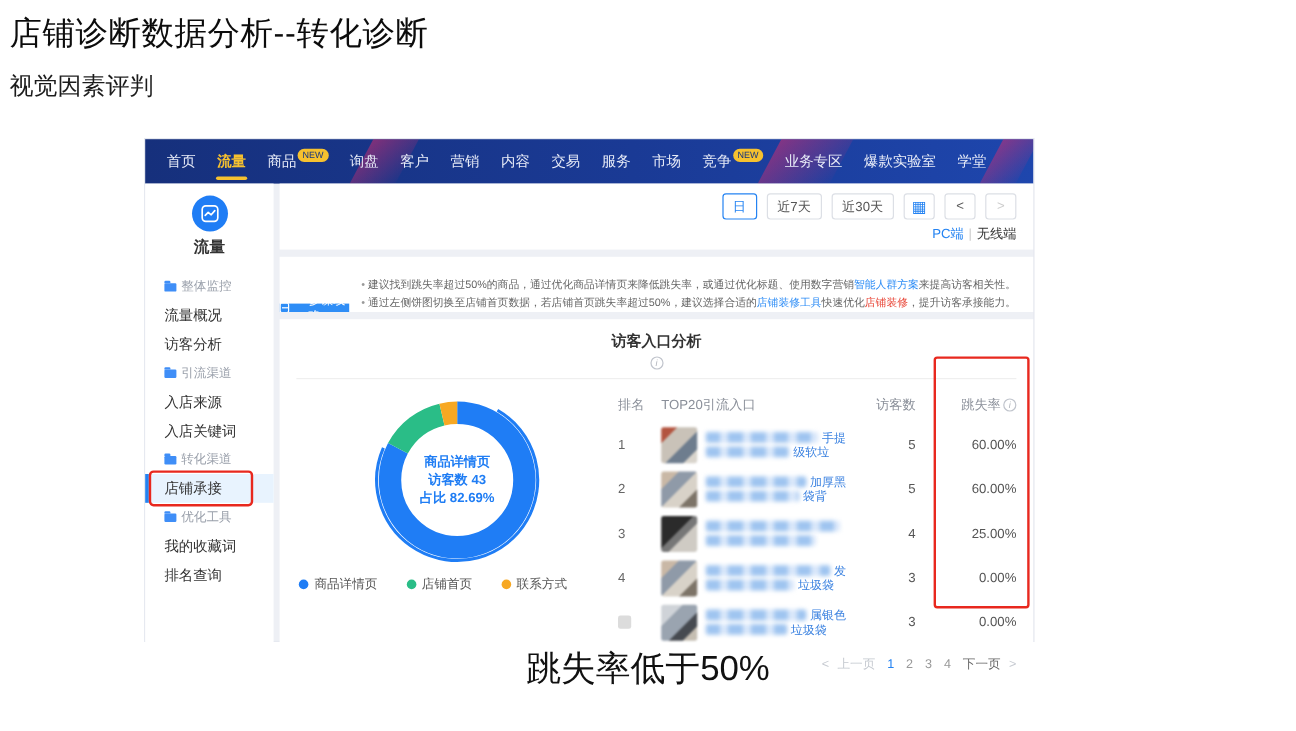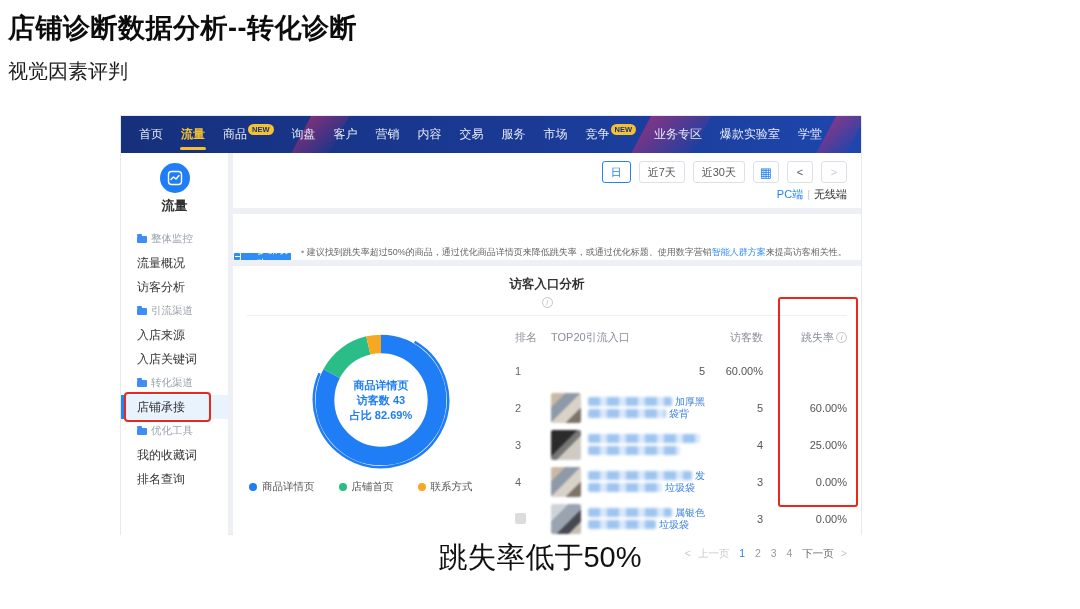--- a/index.html
+++ b/index.html
@@ -1,38 +1,38 @@
 <!DOCTYPE html>
 <html><head>
 <meta charset="utf-8">
 <style>
   * { margin:0; padding:0; box-sizing:border-box; }
   html,body { width:1080px; height:609px; }
   body { font-family:"Liberation Sans","DejaVu Sans",sans-serif; background:#fff; overflow:hidden; }
   .slide { position:relative; width:1080px; height:609px; background:#fff; }
 
   
-  .slide-title { position:absolute; left:8px; top:10px; font-size:27px; font-weight:700; color:#0c0c0c; letter-spacing:.5px; }
+  .slide-title { position:absolute; left:8px; top:10px; font-size:27px; font-weight:400; color:#0c0c0c; letter-spacing:.5px; }
   .logo { position:absolute; right:10px; top:26px; font-size:24px; font-weight:800; white-space:nowrap; }
   .logo .brand { color:#f43b1c; }
   .logo .brand-name { color:#2b2b2b; }
   .slide-subtitle { position:absolute; left:8px; top:58px; font-size:20px; color:#1c1c1c; }
   .caption { position:absolute; left:0; right:0; top:538px; text-align:center; font-size:29px; color:#111; }
 
   
   .dashboard { position:absolute; left:120px; top:115px; width:742px; height:420px; background:#eef0f5; border:1px solid #e6e9f0; }
 
   
   .navbar { position:relative; height:37px; background:linear-gradient(90deg,#16307c 0%,#1a3a95 55%,#1e46ad 100%); display:flex; align-items:center; padding:0 18px; gap:18px; overflow:hidden; }
   .streak { position:absolute; top:-6px; height:50px; width:38px; background:linear-gradient(120deg,rgba(222,44,110,.55),rgba(222,44,110,0)); transform:skewX(-28deg); pointer-events:none; }
   .streak.s1 { left:180px; } .streak.s2 { left:520px; width:60px; } .streak.s3 { left:705px; width:30px; }
   .nav-item { position:relative; color:#e8ecf8; font-size:12px; white-space:nowrap; line-height:37px; cursor:pointer; }
   .nav-item.active { color:#f6c12f; font-weight:700; }
   .nav-item.active::after { content:""; position:absolute; left:50%; transform:translateX(-50%); bottom:3px; width:26px; height:3px; border-radius:2px; background:#f6c12f; }
-  .badge-new { display:inline-block; background:#f6c12f; color:#17357f; font-size:7.5px; font-weight:700; line-height:9px; padding:1px 4px; border-radius:7px; vertical-align:6px; margin-left:1px; }
+  .badge-new { display:inline-block; background:#f6c12f; color:#17357f; font-size:7.5px; font-weight:400; line-height:9px; padding:1px 4px; border-radius:7px; vertical-align:6px; margin-left:1px; }
 
   
   .dash-body { display:flex; gap:5px; height:383px; }
   .sidebar { position:relative; flex:0 0 107px; background:#fff; padding-top:10px; }
   .module { text-align:center; }
   .module-icon { width:30px; height:30px; border-radius:50%; background:#1f7df5; display:inline-flex; align-items:center; justify-content:center; }
   .module-label { margin-top:4px; font-size:13px; color:#333; font-weight:700; }
   .side-list { margin-top:12px; }
   .side-item { position:relative; height:24px; display:flex; align-items:center; padding-left:16px; font-size:12px; color:#333; cursor:pointer; }
   .side-item.group { font-size:10.5px; color:#9aa0ab; gap:4px; }
@@ -200,20 +200,21 @@
           </div>
         </div>
 
         <div class="card tips-card">
           <div class="tips-btn">
             <span class="strategy-icon"></span>
             <span>参谋攻略</span>
           </div>
           <div class="tips-lines">
             <div class="tip-line"><span>建议找到跳失率超过50%的商品，通过优化商品详情页来降低跳失率，或通过优化标题、使用数字营销</span><span class="t-link">智能人群方案</span><span>来提高访客相关性。</span></div>
+            <div class="tip-line"><span>通过左侧饼图切换至店铺首页数据，若店铺首页跳失率超过50%，建议选择合适的</span><span class="t-link">店铺装修工具</span><span>快速优化</span><span class="t-em">店铺装修</span><span>，提升访客承接能力。</span></div>
           </div>
         </div>
 
         <div class="card analysis-card">
           <div class="section-head">
             <span class="section-title">访客入口分析</span>
             <span class="info-icon">i</span>
           </div>
           <div class="divider"></div>
 
@@ -257,20 +258,33 @@
                 <span>TOP20引流入口</span>
                 <span class="num">访客数</span>
                 <span class="bounce-head">
                     <span>跳失率</span>
                     <span class="info-icon">i</span>
                   </span>
               </div>
 
               <div class="t-grid t-row">
                 <span>1</span>
+                <span class="prod">
+                  <span class="thumb"></span>
+                  <span class="titles">
+                    <span class="t-line">
+                        <span class="blur-strip" style="width:96px"></span>
+                        <span class="frag">手提</span>
+                      </span>
+                    <span class="t-line">
+                        <span class="blur-strip" style="width:70px"></span>
+                        <span class="frag">级软垃</span>
+                      </span>
+                  </span>
+                </span>
                 <span class="num">5</span>
                 <span class="num">60.00%</span>
               </div>
 
               <div class="t-grid t-row">
                 <span>2</span>
                 <span class="prod">
                   <span class="thumb"></span>
                   <span class="titles">
                     <span class="t-line">

